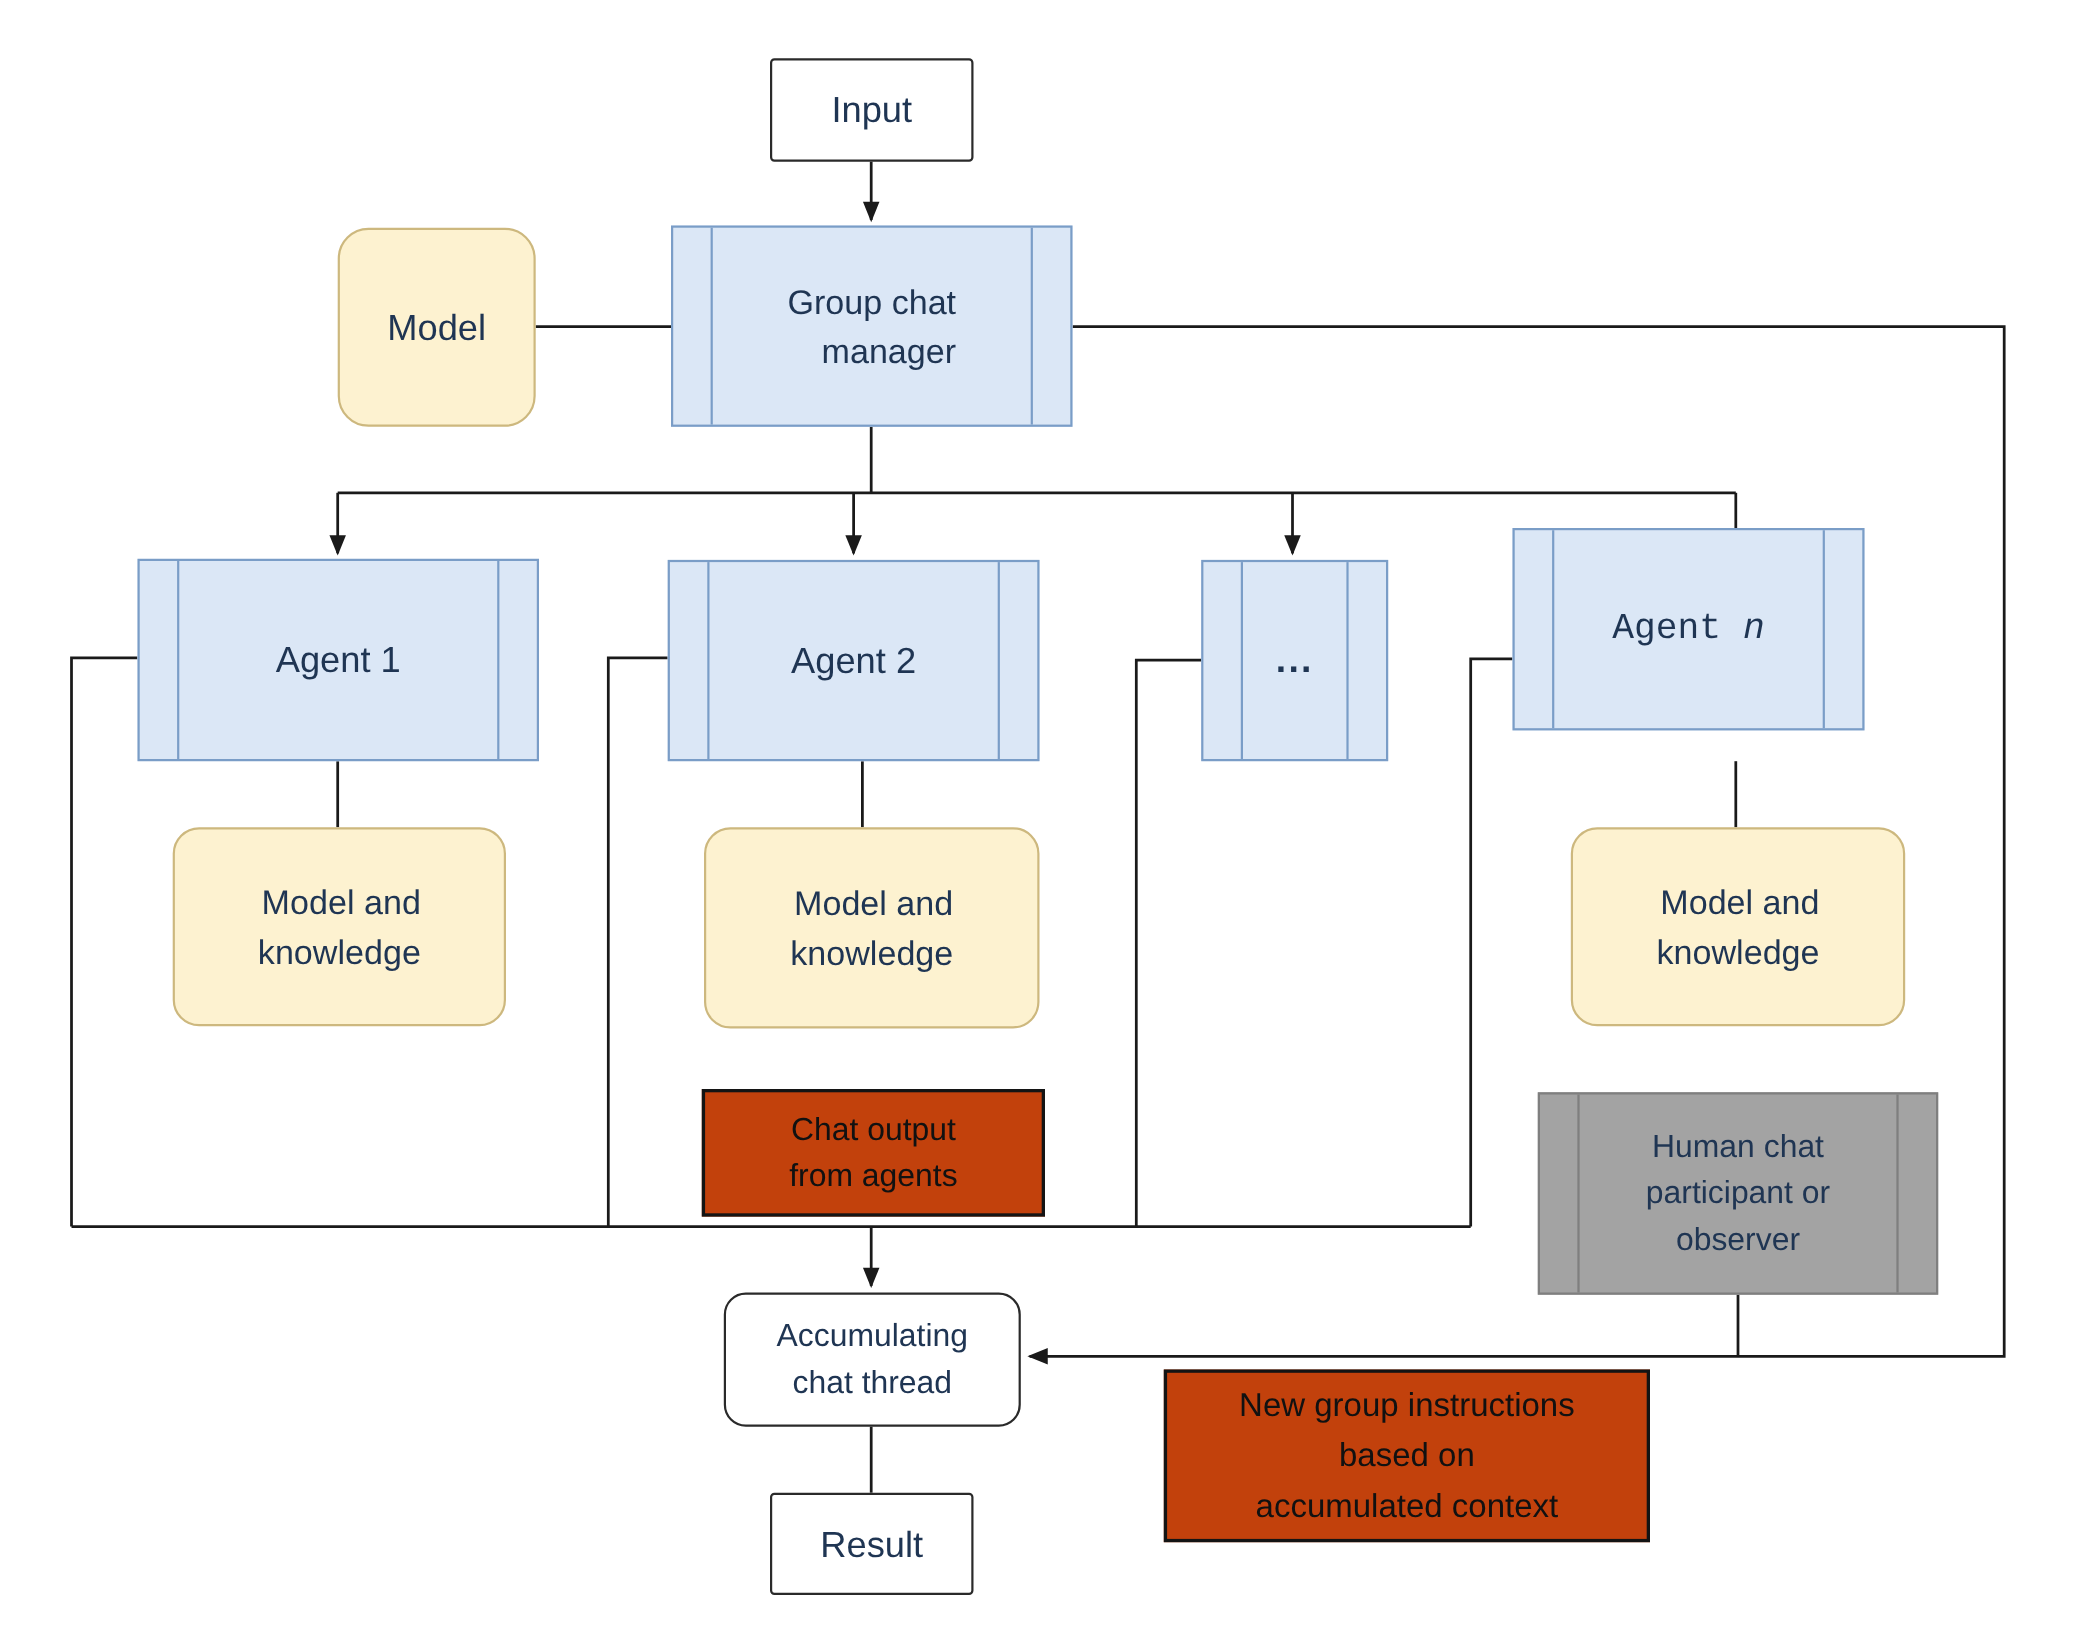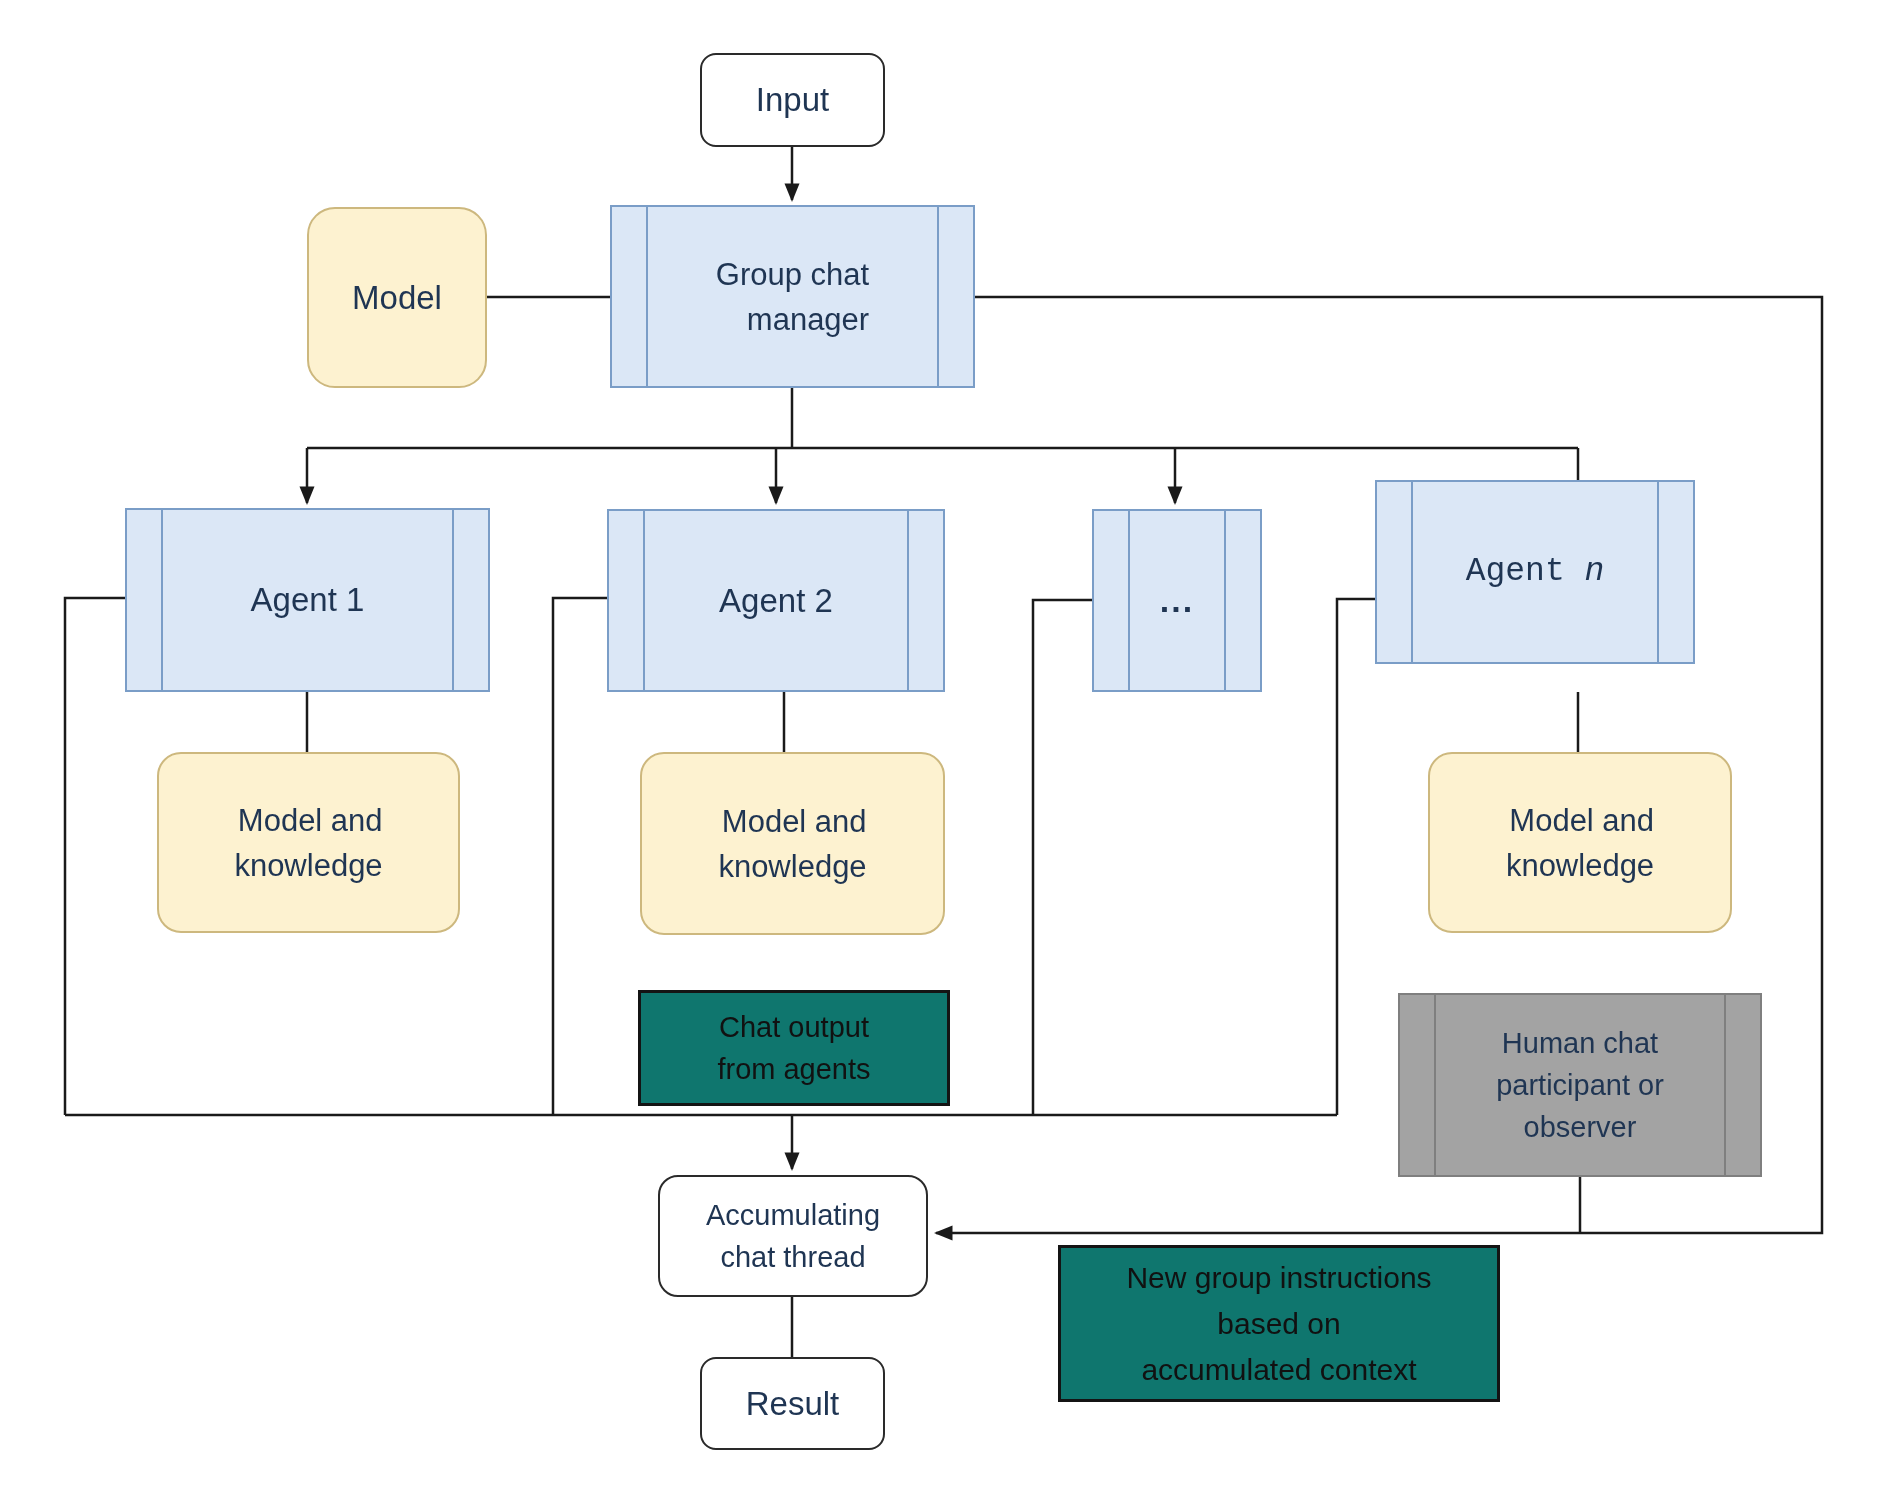--- a/index.html
+++ b/index.html
@@ -48,26 +48,26 @@
   .callout {
     background: #fdf2d0;
     border: 2.5px solid #cdb87e;
     border-radius: 24px;
   }
 
   
   .plain {
     background: #ffffff;
     border: 2.5px solid #2a2a2a;
-    border-radius: 16px;
+    border-radius: 4px;
   }
 
   
   .labelbox {
-    background: #0f766e;
+    background: #c2410c;
     border: 3px solid #141414;
     color: #111111;
   }
 
   .t-xl { font-size: 33px; line-height: 44px; }
   .t-lg { font-size: 31px; line-height: 45px; text-align: right; }
   .t-md { font-size: 29px; line-height: 42px; }
   .t-dots { font-size: 34px; font-weight: 700; letter-spacing: 2px; }
   .it { font-style: italic; }
 </style>

